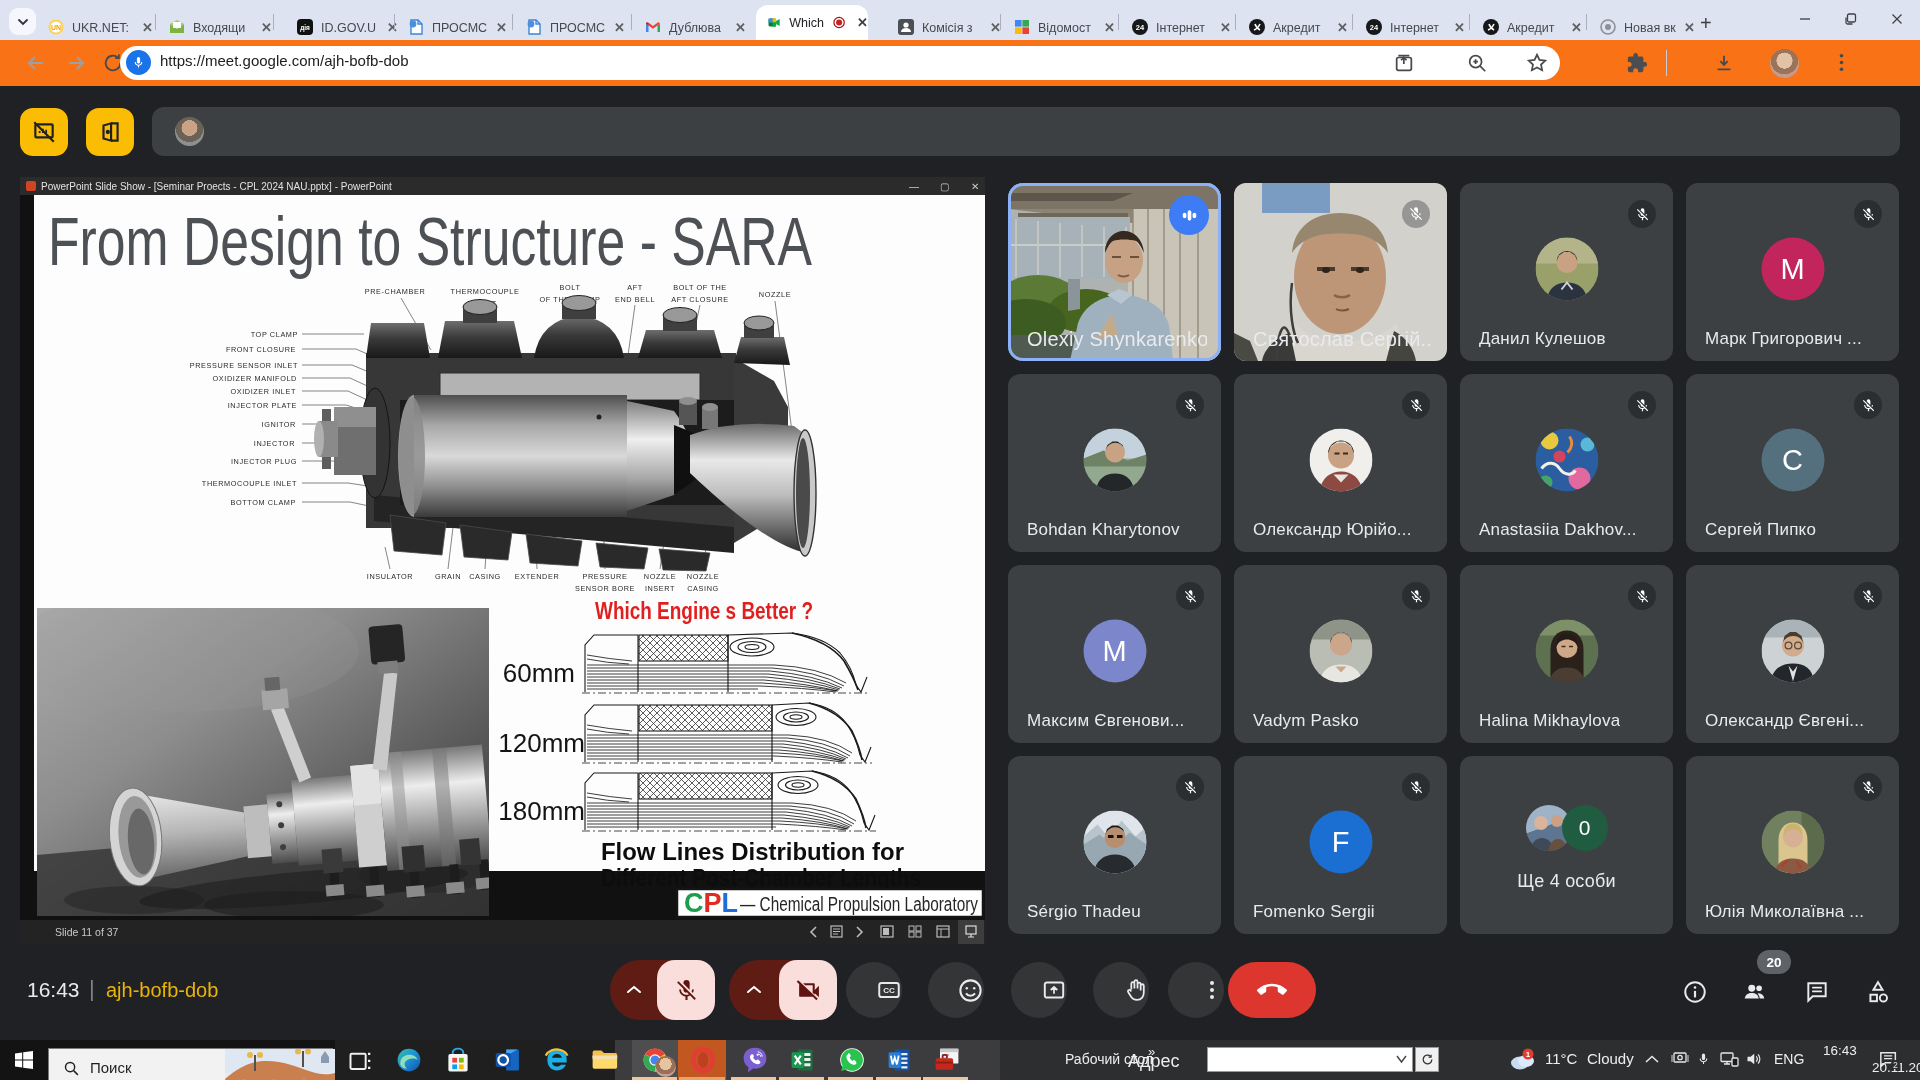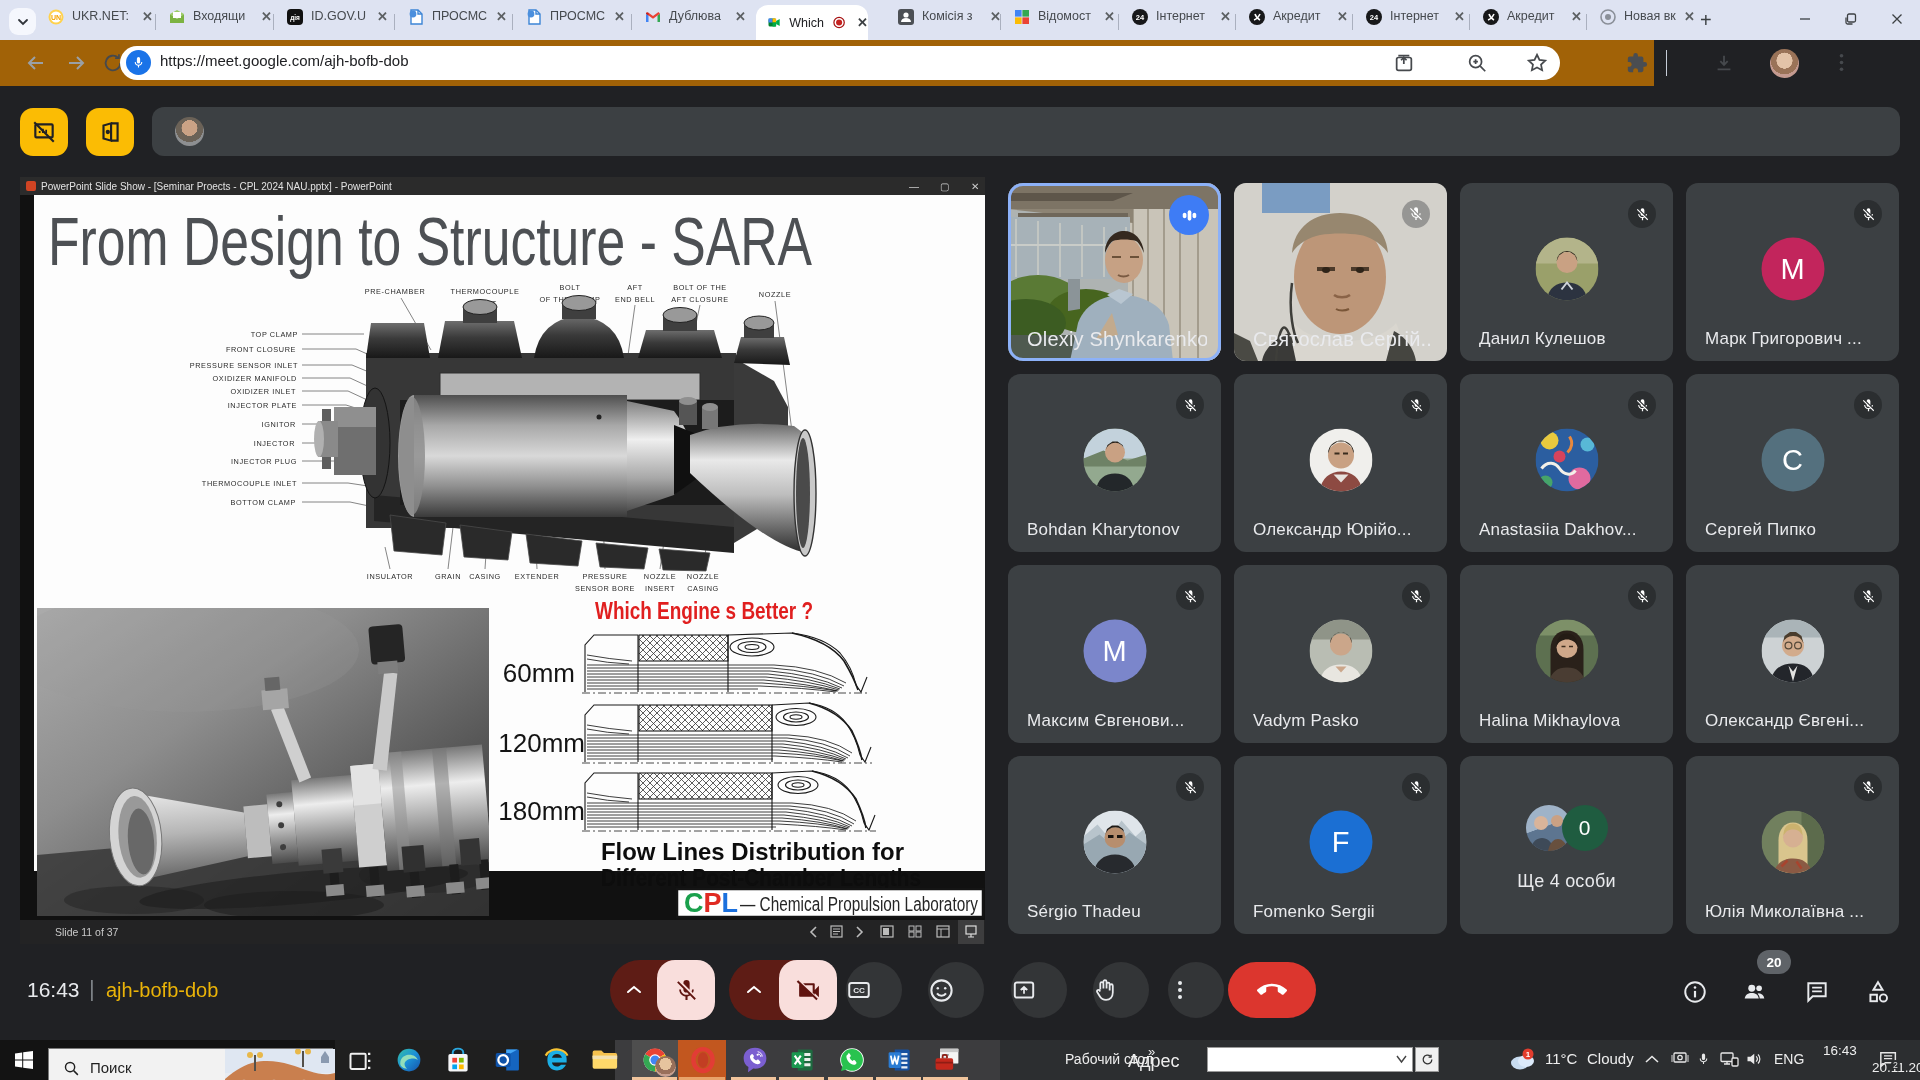--- a/index.html
+++ b/index.html
@@ -1,29 +1,29 @@
 <!DOCTYPE html>
 <html><head><meta charset="utf-8">
 <style>
 *{margin:0;padding:0;box-sizing:border-box}
 html,body{width:1920px;height:1080px;overflow:hidden;font-family:"Liberation Sans",sans-serif}
 .screen{position:absolute;top:0;left:0;width:1920px;height:1080px;background:#202124}
 .abs{position:absolute}
 
 .tabbar{position:absolute;top:0;left:0;width:1920px;height:40px;background:#dee3f2}
-.tab{position:absolute;top:9px;height:26px;display:flex;align-items:flex-start;font-size:12.5px;color:#45494e;white-space:nowrap}
+.tab{position:absolute;top:9px;height:26px;display:flex;align-items:flex-end;font-size:12.5px;color:#45494e;white-space:nowrap}
 .tab .fav{width:16px;height:16px;margin-right:8px;flex:0 0 16px}
 .tab .tx{position:relative;top:0;overflow:hidden}
 .tab .cl{color:#5c6063;font-size:13px;margin-left:8px;font-weight:700}
 .tsep{position:absolute;top:14px;width:1px;height:16px;background:#aab0bf}
 .activetab{position:absolute;left:756px;top:5px;width:112px;height:35px;background:#fff;border-radius:12px 12px 0 0;display:flex;align-items:center;padding-left:12px;font-size:12.5px;color:#202124}
 .tabsearch{position:absolute;left:9px;top:8px;width:27px;height:27px;border-radius:9px;background:#f5f7fd;display:flex;align-items:center;justify-content:center}
 .winctl{position:absolute;top:0px;height:38px;width:46px;display:flex;align-items:center;justify-content:center;color:#3c4043}
 
-.toolbar{position:absolute;top:40px;left:0;width:1654px;height:46px;background:#a16207}
+.toolbar{position:absolute;top:40px;left:0;width:1920px;height:46px;background:#f97316}
 .urlpill{position:absolute;left:120px;top:6px;width:1440px;height:34px;background:#ffffff;border-radius:17px}
 .micb{position:absolute;left:126px;top:10px;width:25px;height:25px;border-radius:50%;background:#1a73e8;display:flex;align-items:center;justify-content:center}
 .url{position:absolute;left:160px;top:12px;font-size:15px;color:#202124}
 
 .meet{position:absolute;top:86px;left:0;width:1920px;height:954px;background:#202124}
 .ybtn{position:absolute;width:48px;height:48px;top:22px;border-radius:13px;background:#fbbc04;display:flex;align-items:center;justify-content:center}
 .hdr{position:absolute;left:152px;top:21px;width:1748px;height:49px;background:#3c4043;border-radius:12px;display:flex;align-items:center}
 .hdr .av{width:29px;height:29px;border-radius:50%;margin-left:23px;background:radial-gradient(circle at 50% 38%,#caa285 0 34%,#6b6257 35% 60%,#8d8f91 61%);border:0}
 .hdr .nm{color:#e8eaed;font-size:21px;font-weight:700;margin-left:19px;letter-spacing:.2px}
 
@@ -33,21 +33,21 @@
 .pptstatus{position:absolute;left:20px;top:834px;width:965px;height:24px;background:#232324;color:#c9c9c9;font-size:10.5px}
 
 .tile{position:absolute;width:213px;height:178px;background:#3c4043;border-radius:12px;overflow:hidden}
 .tname{position:absolute;left:19px;bottom:12px;color:#e9eaed;font-size:17px;letter-spacing:.2px;white-space:nowrap;max-width:180px;overflow:hidden}
 .micoff{position:absolute;top:17px;right:17px;width:28px;height:28px;border-radius:50%;background:rgba(26,27,30,.5);display:flex;align-items:center;justify-content:center}
 .avc{position:absolute;left:50%;top:86px;transform:translate(-50%,-50%);width:63px;height:63px;border-radius:50%;overflow:hidden;display:flex;align-items:center;justify-content:center;color:#fff;font-size:29px}
 
 .ftime{position:absolute;left:27px;top:892px;color:#e8eaed;font-size:21px}
 .fcode{position:absolute;left:106px;top:893px;color:#eab308;font-size:20px}
 .fsep{position:absolute;left:89px;top:890px;color:#7d8287;font-size:22px}
-.cbtn{position:absolute;top:876px;width:56px;height:56px;border-radius:50%;background:#333537;display:flex;align-items:center;justify-content:flex-start}
+.cbtn{position:absolute;top:876px;width:56px;height:56px;border-radius:50%;background:#333537;display:flex;align-items:center;justify-content:flex-end}
 .rico{position:absolute;top:893px;width:26px;height:26px}
 
 .taskbar{position:absolute;top:1040px;left:0;width:1920px;height:40px;background:linear-gradient(90deg,#131313 0 335px,#1f1f1f 335px 615px,#3c3c3e 615px 1000px,#2c2e30 1000px 100%)}
 .tkico{position:absolute;top:6px;width:28px;height:28px}
 .tktext{position:absolute;color:#eee;font-size:13px}
 </style></head>
 <body>
 <div class="screen">
 
   <div class="tabbar" id="tabbar">
@@ -69,21 +69,21 @@
     <div class="tab" style="left:169px">
         <span class="fav"><svg width="16" height="16">
             <path d="M1 5l7 5 7-5v9H1z" fill="#7cb342"></path>
             <path d="M1 5l7-4 7 4-7 5z" fill="#9ccc65"></path>
             <rect x="4" y="3" width="8" height="6" fill="#fff"></rect>
           </svg></span>
         <span class="tx" style="width:60px">Входящи</span>
         <span class="cl">✕</span>
       </div>
     <div class="tsep" style="left:273px"></div>
-    <div class="tab" style="left:287px">
+    <div class="tab" style="left:297px">
         <span class="fav"><svg width="16" height="16">
             <rect width="16" height="16" rx="4" fill="#111"></rect>
             <text x="8" y="11" font-size="6.5" font-weight="700" fill="#fff" text-anchor="middle">дія</text>
           </svg></span>
         <span class="tx" style="width:58px">ID.GOV.U</span>
         <span class="cl">✕</span>
       </div>
     <div class="tsep" style="left:394px"></div>
     <div class="tab" style="left:408px">
         <span class="fav"><svg width="16" height="16">

